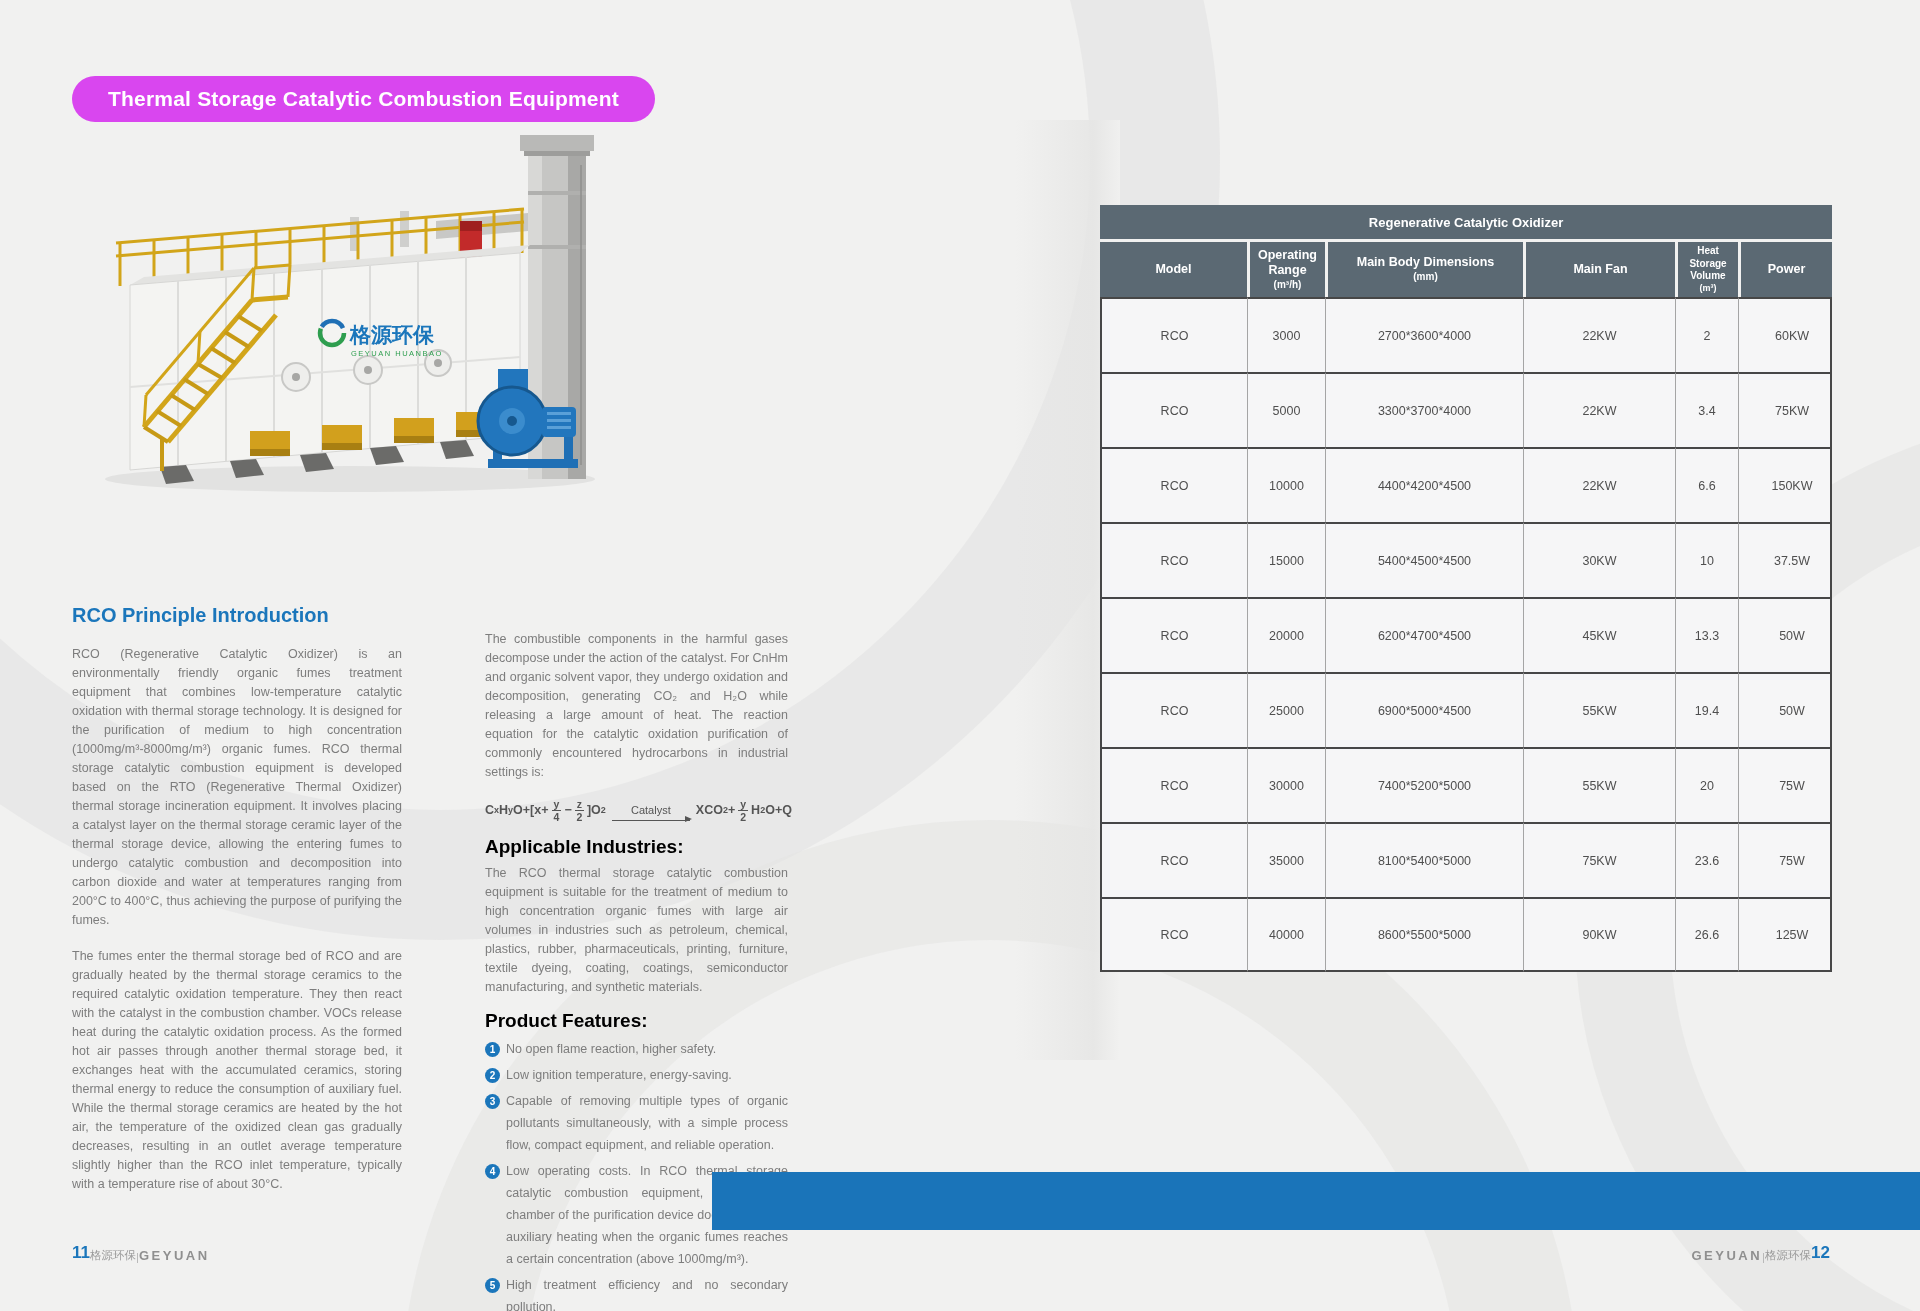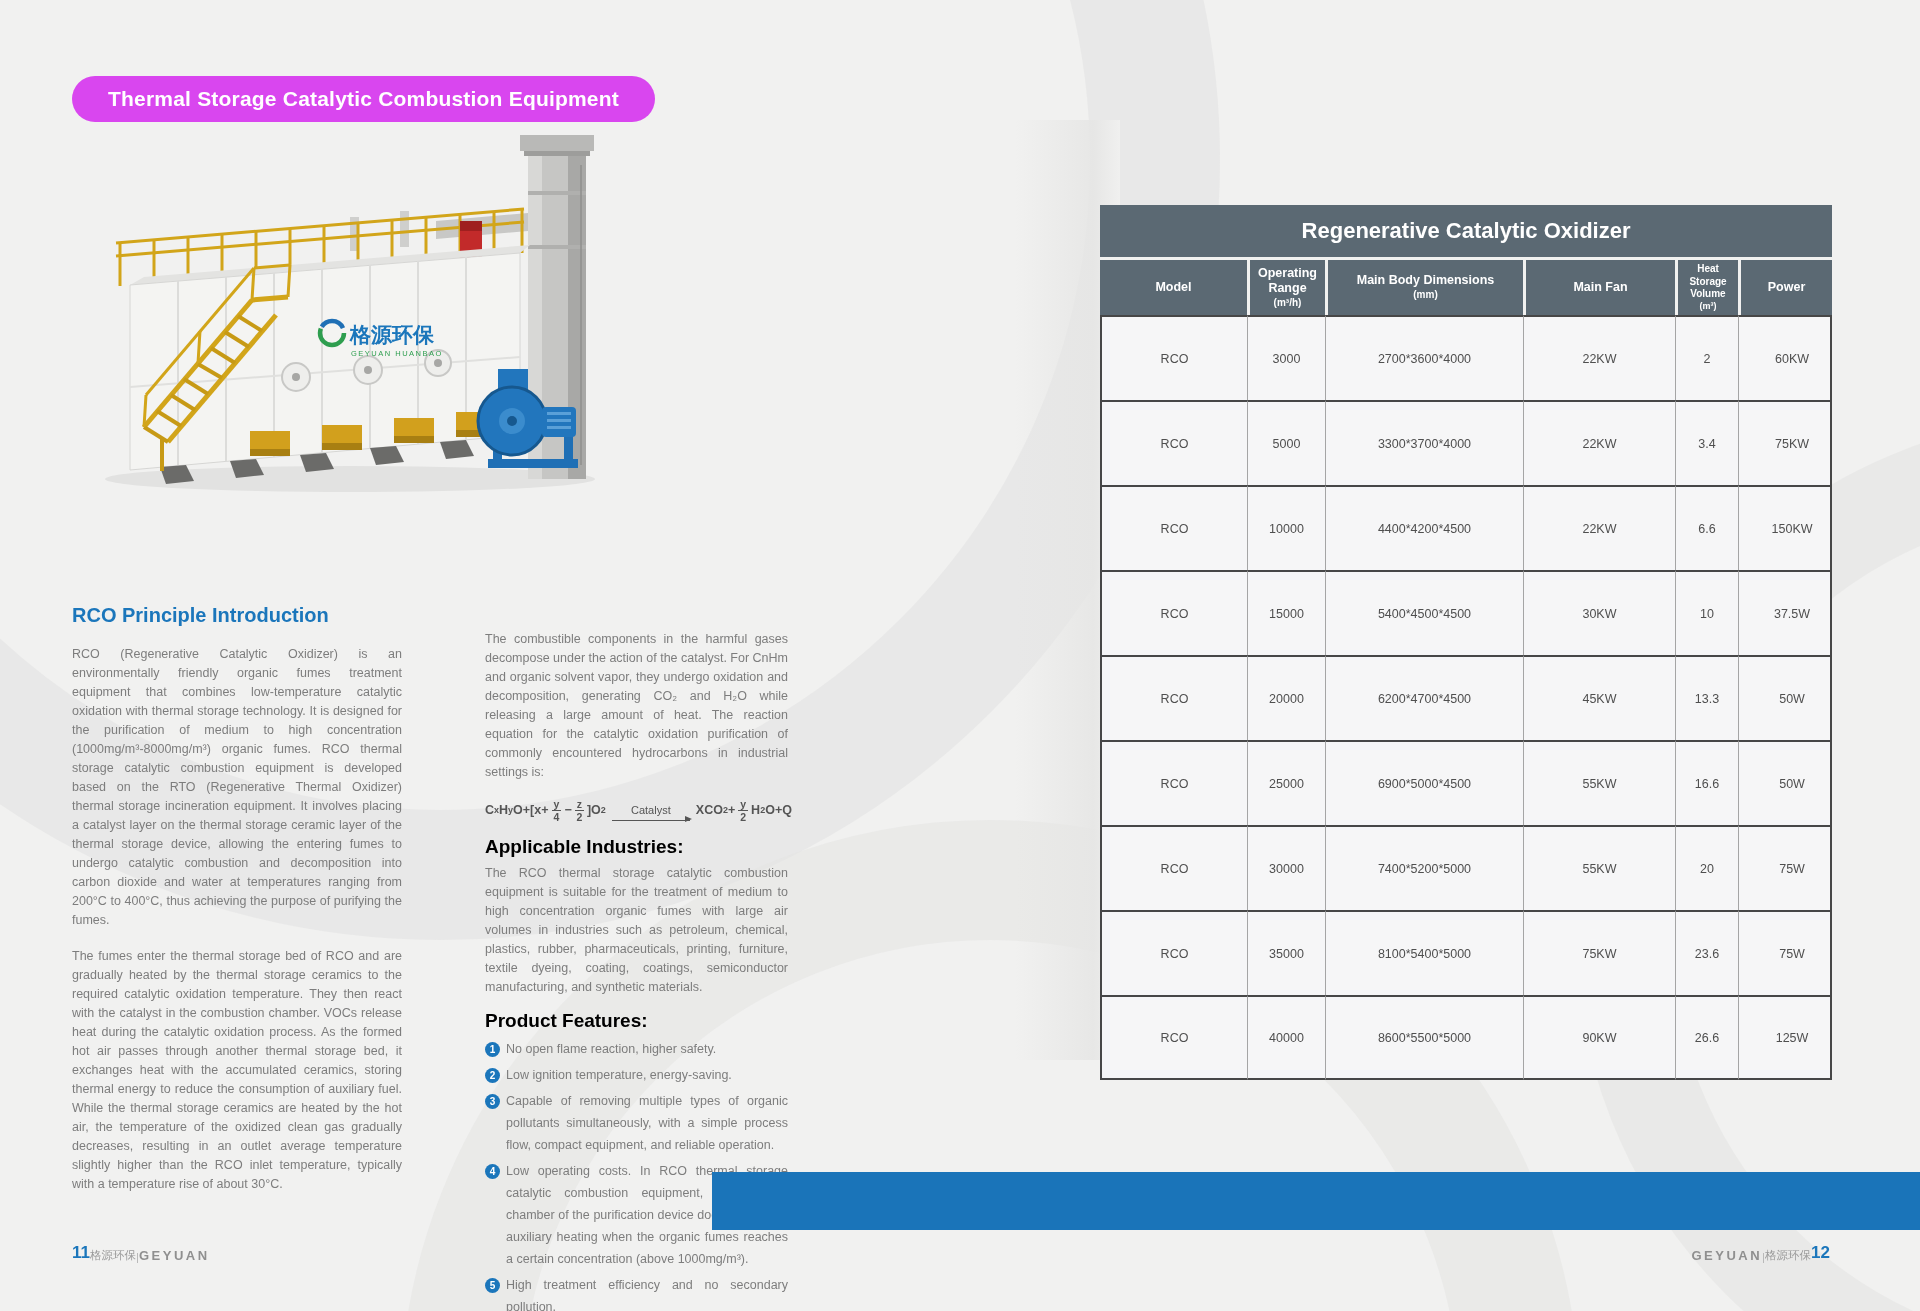--- a/index.html
+++ b/index.html
@@ -43,29 +43,29 @@
   .feat-badge{width:15px;height:15px;border-radius:50%;background:#1b76bb;color:#fff;font-size:10px;
               display:inline-flex;align-items:center;justify-content:center;font-weight:bold;
               flex-shrink:0;margin-right:6px;margin-top:4px;}
   .feat-text{flex:1;text-align:justify;}
 
   
   .r-title{position:absolute;left:1092px;top:148px;color:#1b76bb;font-size:22.5px;font-weight:bold;}
   .param-table{position:absolute;left:1100px;top:205px;width:732px;border-collapse:separate;
                border-spacing:0;table-layout:fixed;}
   .param-table th,.param-table td{box-sizing:border-box;padding:0 4px;}
-  .merged-header th{height:52px;background:#5b6973;color:#fff;font-size:22px;font-weight:bold;
+  .merged-header th{height:34px;background:#5b6973;color:#fff;font-size:13px;font-weight:bold;
                     text-align:center;vertical-align:middle;}
   .colhead th{height:58px;background:#5b6973;color:#fff;font-size:12.5px;font-weight:bold;
               text-align:center;vertical-align:middle;line-height:1.25;border-top:3px solid #f1f1f0;}
   .colhead th + th{border-left:3px solid #f1f1f0;}
   .colhead th .sub{display:block;font-size:10px;}
   .colhead th:nth-child(5){font-size:10px;}
   .colhead th:nth-child(5) .sub{font-size:9px;}
-  .param-table tbody td{height:85px;background:#f6f6f7;color:#4f4f4f;font-size:12.5px;
+  .param-table tbody td{height:75px;background:#f6f6f7;color:#4f4f4f;font-size:12.5px;
         text-align:center;vertical-align:middle;border-top:2px solid #474747;border-left:1px solid #a5a5a5;}
   .param-table tbody td:first-child{border-left:2px solid #474747;}
   .param-table tbody td:last-child{border-right:2px solid #474747;padding-left:19px;}
   .param-table tbody tr:last-child td{border-bottom:2px solid #474747;}
 
   .bottom-band{position:absolute;left:712px;top:1172px;width:1208px;height:58px;background:#1a74b9;}
 
   .footer{position:absolute;top:1243px;display:flex;align-items:flex-end;
           color:#9a9a9a;font-size:11.5px;}
   .footer-left{left:72px;}
@@ -360,21 +360,21 @@
             <td>6200*4700*4500</td>
             <td>45KW</td>
             <td>13.3</td>
             <td>50W</td>
           </tr>
           <tr>
             <td>RCO</td>
             <td>25000</td>
             <td>6900*5000*4500</td>
             <td>55KW</td>
-            <td>16.6</td>
+            <td>19.4</td>
             <td>50W</td>
           </tr>
           <tr>
             <td>RCO</td>
             <td>30000</td>
             <td>7400*5200*5000</td>
             <td>55KW</td>
             <td>20</td>
             <td>75W</td>
           </tr>

